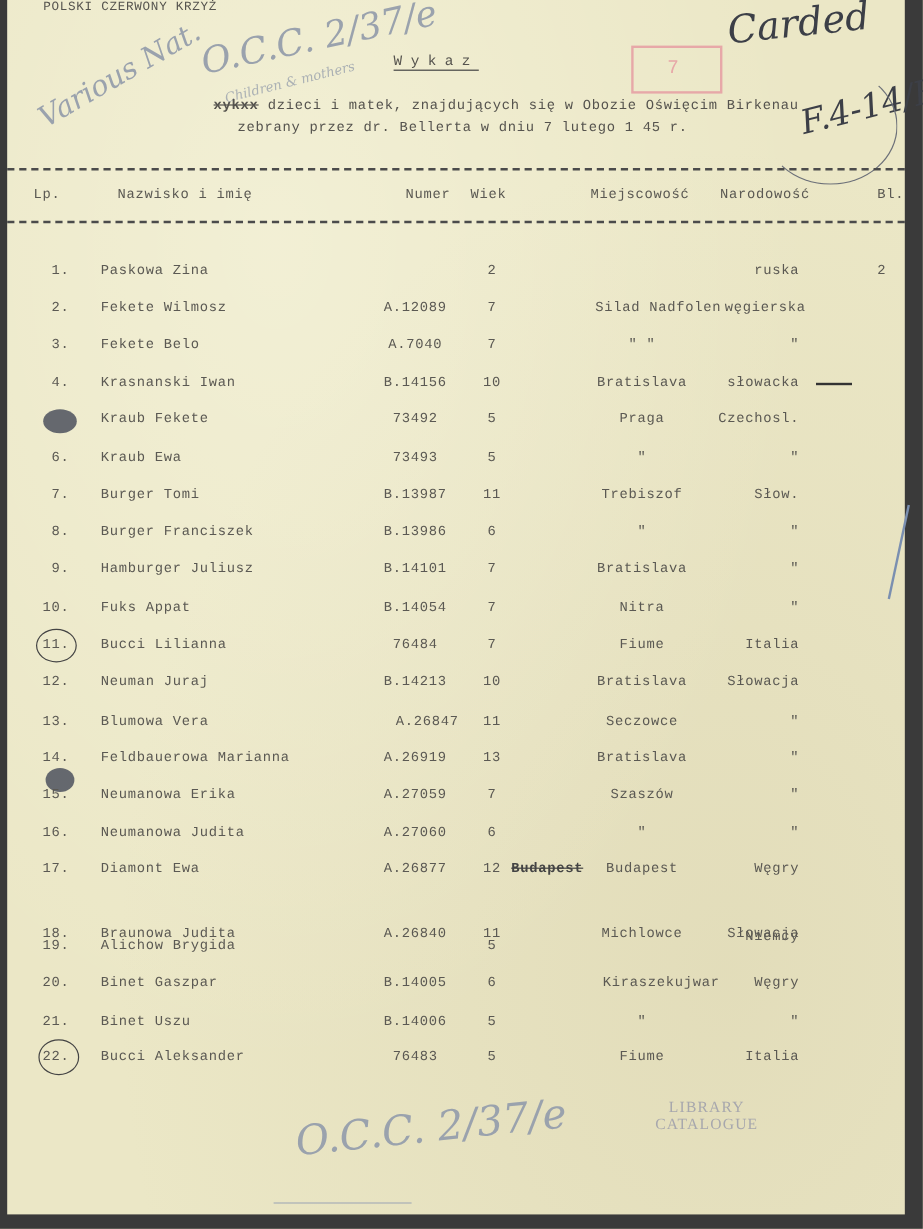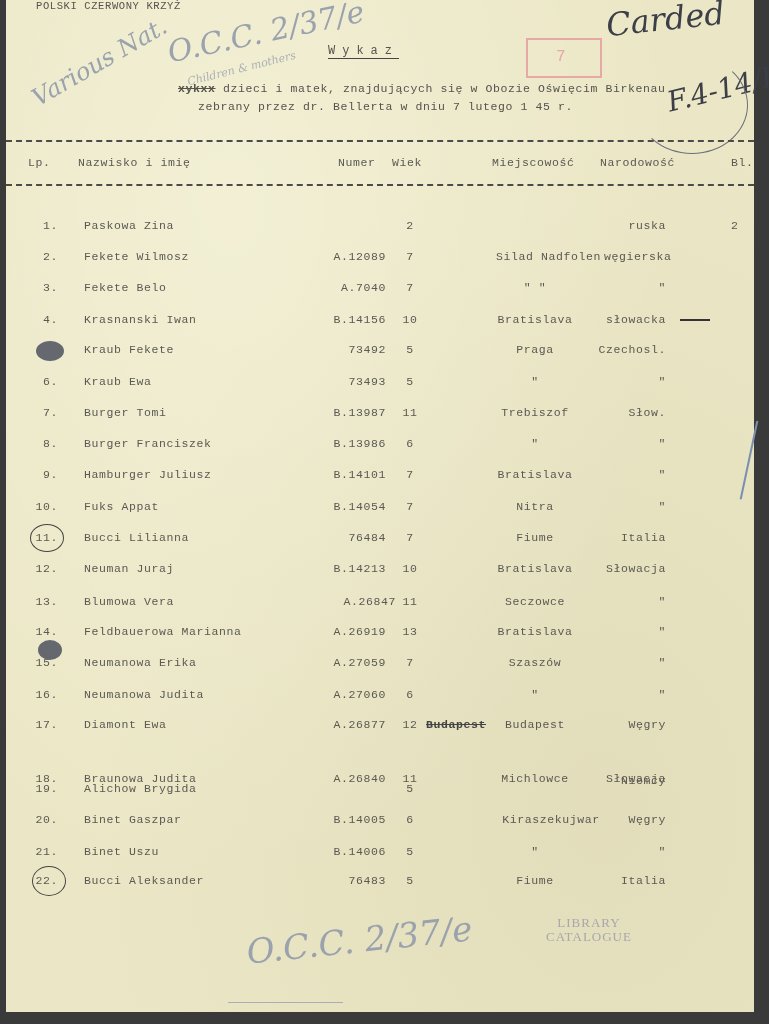--- a/index.html
+++ b/index.html
@@ -22,21 +22,21 @@
     .pencil { color:#9aa2ad; }
     .ink { color:#3c3f47; }
     .dash {
       position:absolute; left:0; width:748px; height:0;
       border-top:2px dashed #4b4b4b;
     }
     .row { position:absolute; left:0; width:668px; height:20px; }
     .row .c { position:absolute; top:0; font-size:11.5px; letter-spacing:0.6px; color:#5b5953; white-space:nowrap; }
     .c-lp { left:22px; width:30px; text-align:right; }
     .c-name { left:78px; }
-    .c-num { left:300px; width:80px; text-align:right; }
+    .c-num { left:300px; width:80px; text-align:center; }
     .c-age { left:392px; width:24px; text-align:center; }
     .c-place { left:474px; width:110px; text-align:center; }
     .c-nat { left:590px; width:70px; text-align:right; }
     .c-bl { left:725px; }
     .circle { position:absolute; border:1.5px solid #444; border-radius:50%; }
     .blot { position:absolute; background:#555a64; border-radius:50%; opacity:0.9; }
     .stamp-box { position:absolute; border:2px solid #e7a8a8; }
     .stamp { position:absolute; color:#a7a7ad; font-family:"Liberation Serif", serif; font-size:13px; letter-spacing:1px; text-align:center; line-height:14px; }
     .underline { border-bottom:1.5px solid #444; }
     .strike { text-decoration:line-through; }
@@ -64,21 +64,21 @@
     <div style="position:absolute;left:28px;top:8px;color:#e7a8a8;font-size:16px;">7</div>
   </div>
 
   <div class="hand ink" style="left:600px;top:0px;font-size:32px;transform:rotate(-6deg);">Carded</div>
   <div class="hand ink" style="left:660px;top:72px;font-size:28px;transform:rotate(-14deg);">F.4-14/B</div>
   <div class="circle" style="left:630px;top:56px;width:110px;height:96px;border-color:#6b6f78;border-width:1px;border-left-color:transparent;border-top-color:transparent;"></div>
 
   <div class="dash" style="top:140px;"></div>
   <div class="row" style="top:156px;">
     <div class="c" style="left:22px;">Lp.</div>
-    <div class="c" style="left:72px;">Nazwisko i imię</div>
+    <div class="c" style="left:92px;">Nazwisko i imię</div>
     <div class="c" style="left:310px;padding-left:22px;">Numer</div>
     <div class="c" style="left:386px;">Wiek</div>
     <div class="c" style="left:486px;">Miejscowość</div>
     <div class="c" style="left:594px;">Narodowość</div>
     <div class="c" style="left:725px;">Bl.</div>
   </div>
   <div class="dash" style="top:184px;"></div>
 
   <div class="row" style="top:219px;">
     <div class="c c-lp">1.</div>

